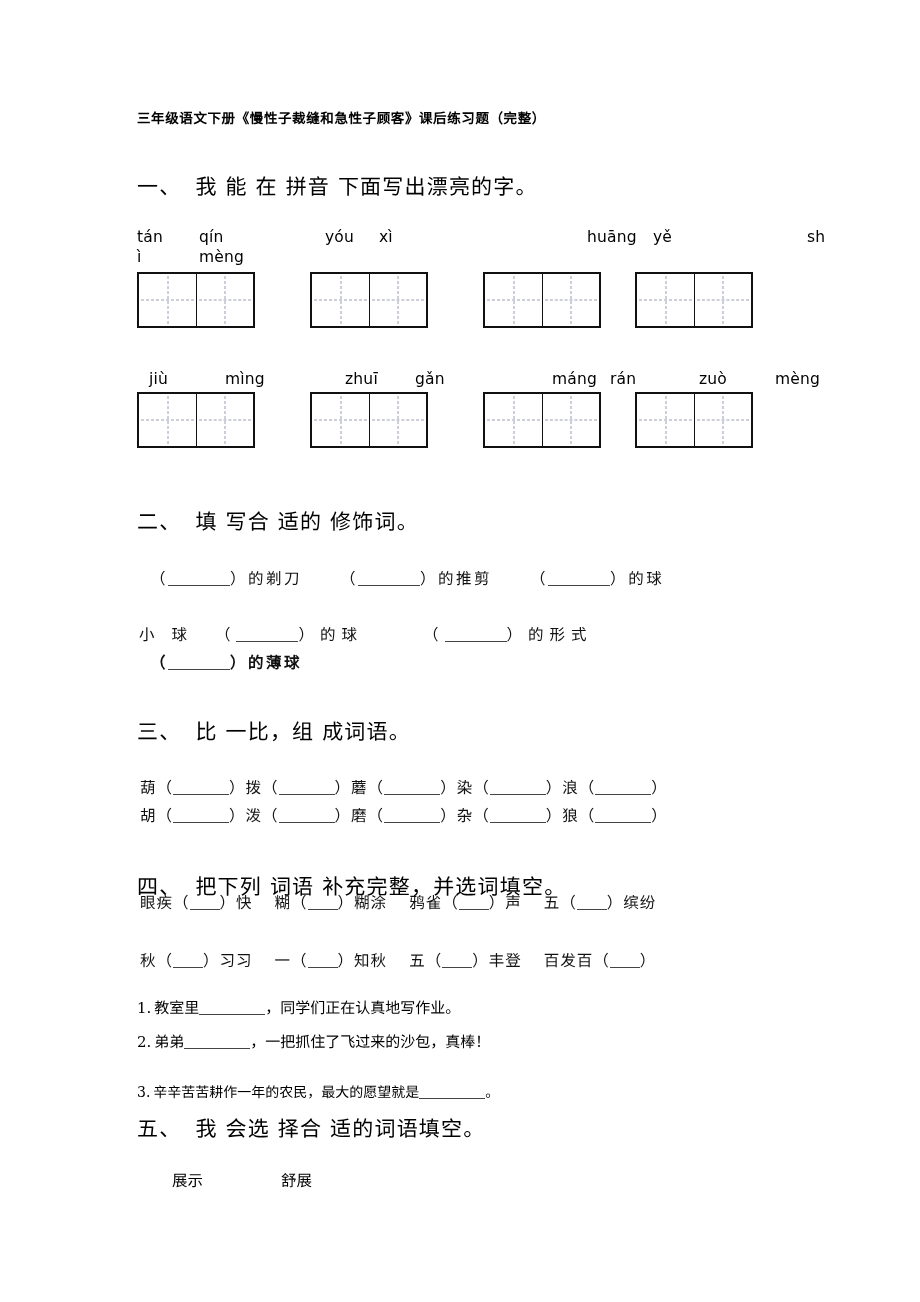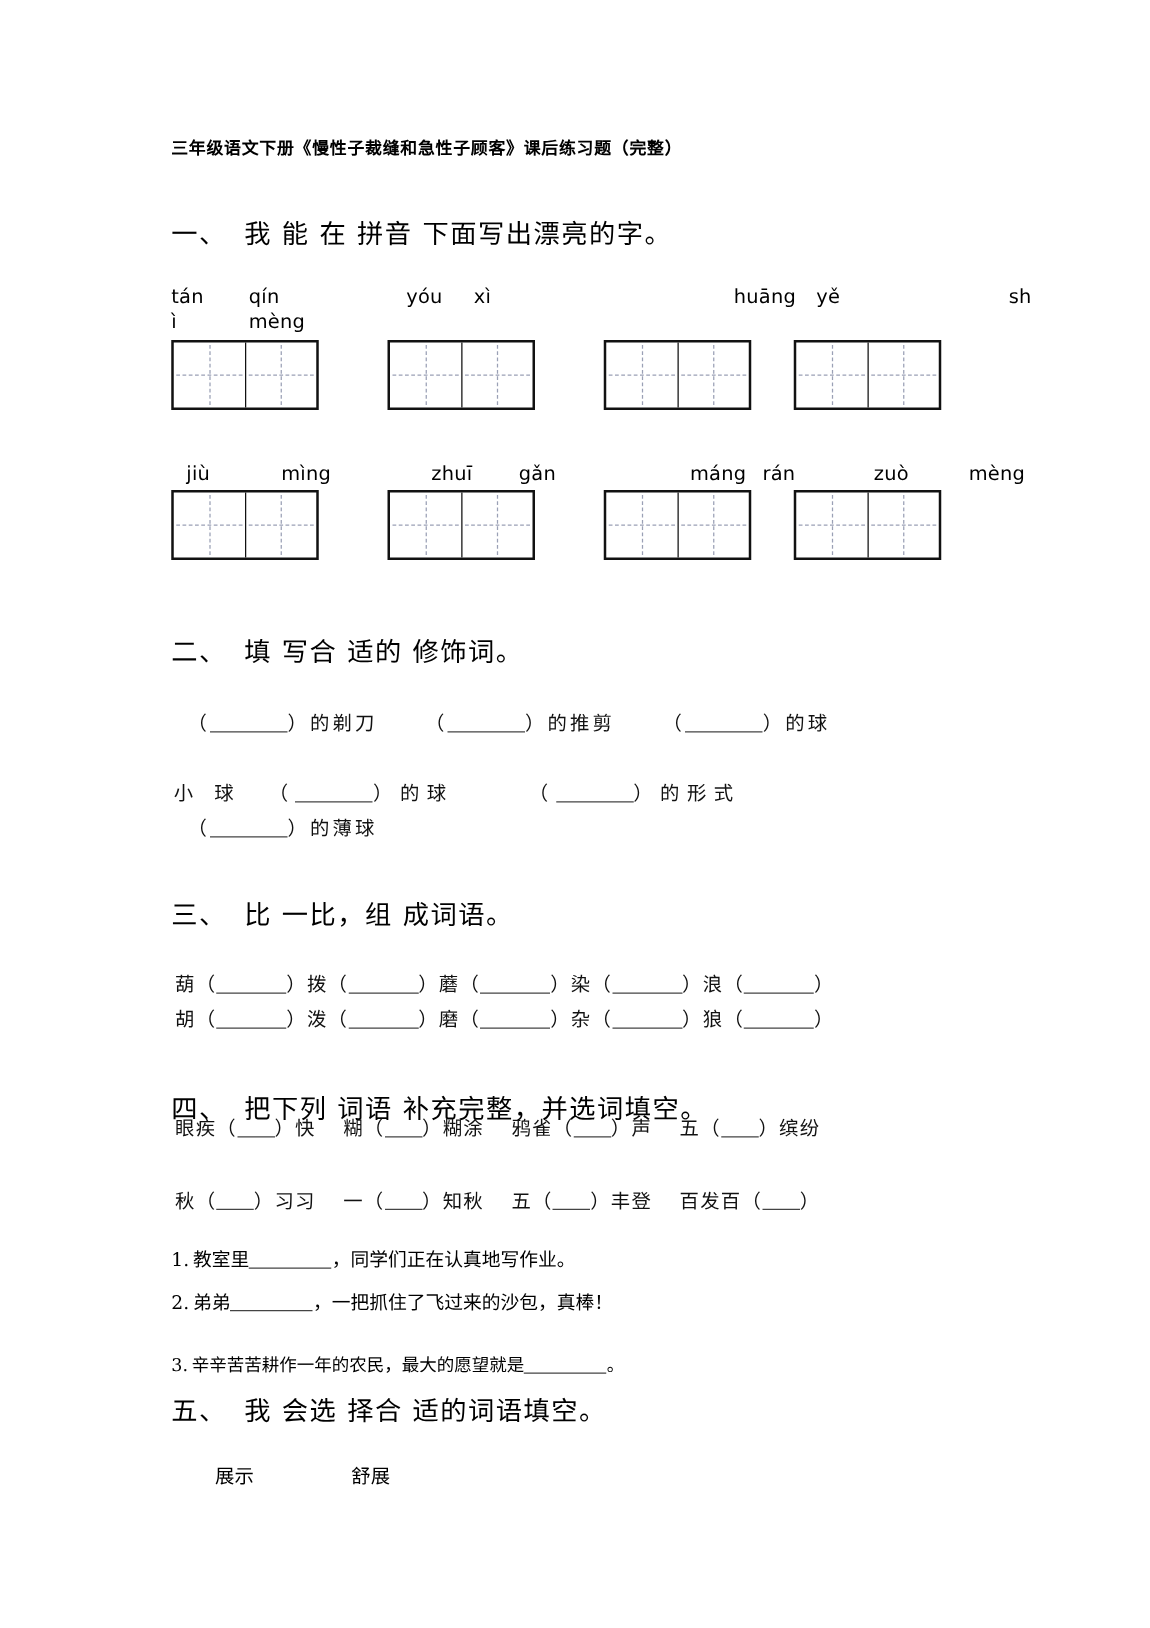--- a/index.html
+++ b/index.html
@@ -224,21 +224,21 @@
 
   <div class="txt txt-wide" style="left:150px; top:566px;">
     （<span class="blank b-lg"></span>）<span>的剃刀</span><span class="gap-l"></span>（<span class="blank b-lg"></span>）<span>的推剪</span><span class="gap-l"></span>（<span class="blank b-lg"></span>）<span>的球</span>
   </div>
 
 
   <div class="txt txt-xwide" style="left:139px; top:622px;">
     小 球<span class="gap-m"></span>（<span class="blank b-lg"></span>）<span>的球</span><span class="gap-xl"></span>（<span class="blank b-lg"></span>）<span>的形式</span>
   </div>
 
-  <div class="txt txt-wide" style="left:150px; top:650px;">
+  <div class="txt txt-wide" style="left:150px; top:650px;font-weight:bold;">
     （<span class="blank b-lg"></span>）<span>的薄球</span>
   </div>
 
   <div class="sec-head" style="top:715px;">
     <span class="num">三、</span><span class="sp"></span><span>比 一比，组 成词语。</span>
   </div>
 
   <div class="txt" style="left:140px; top:775px; letter-spacing:1px;">
     <span>葫</span>（<span class="blank b-md"></span>）<span>拨</span>（<span class="blank b-md"></span>）<span>蘑</span>（<span class="blank b-md"></span>）<span>染</span>（<span class="blank b-md"></span>）<span>浪</span>（<span class="blank b-md"></span>）
   </div>

